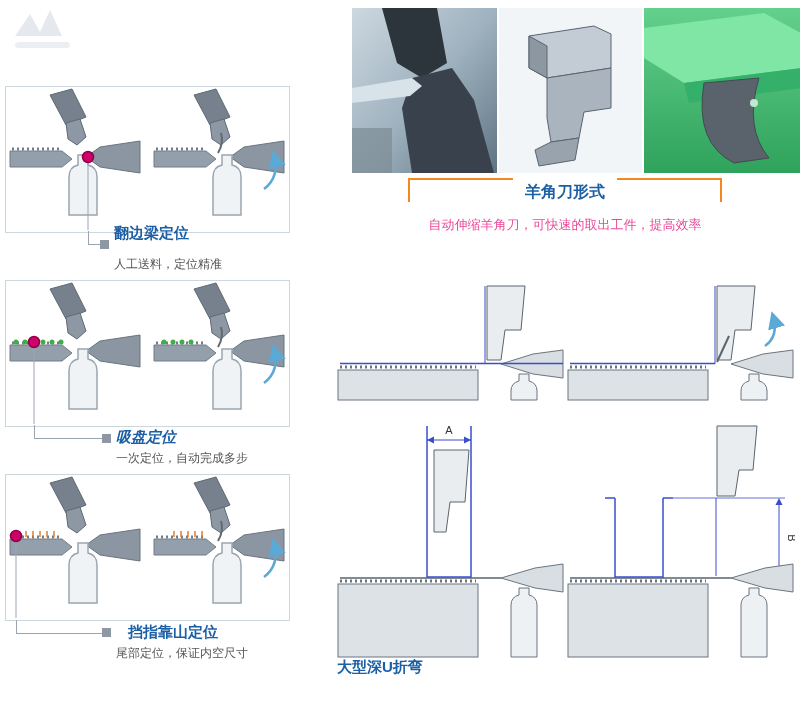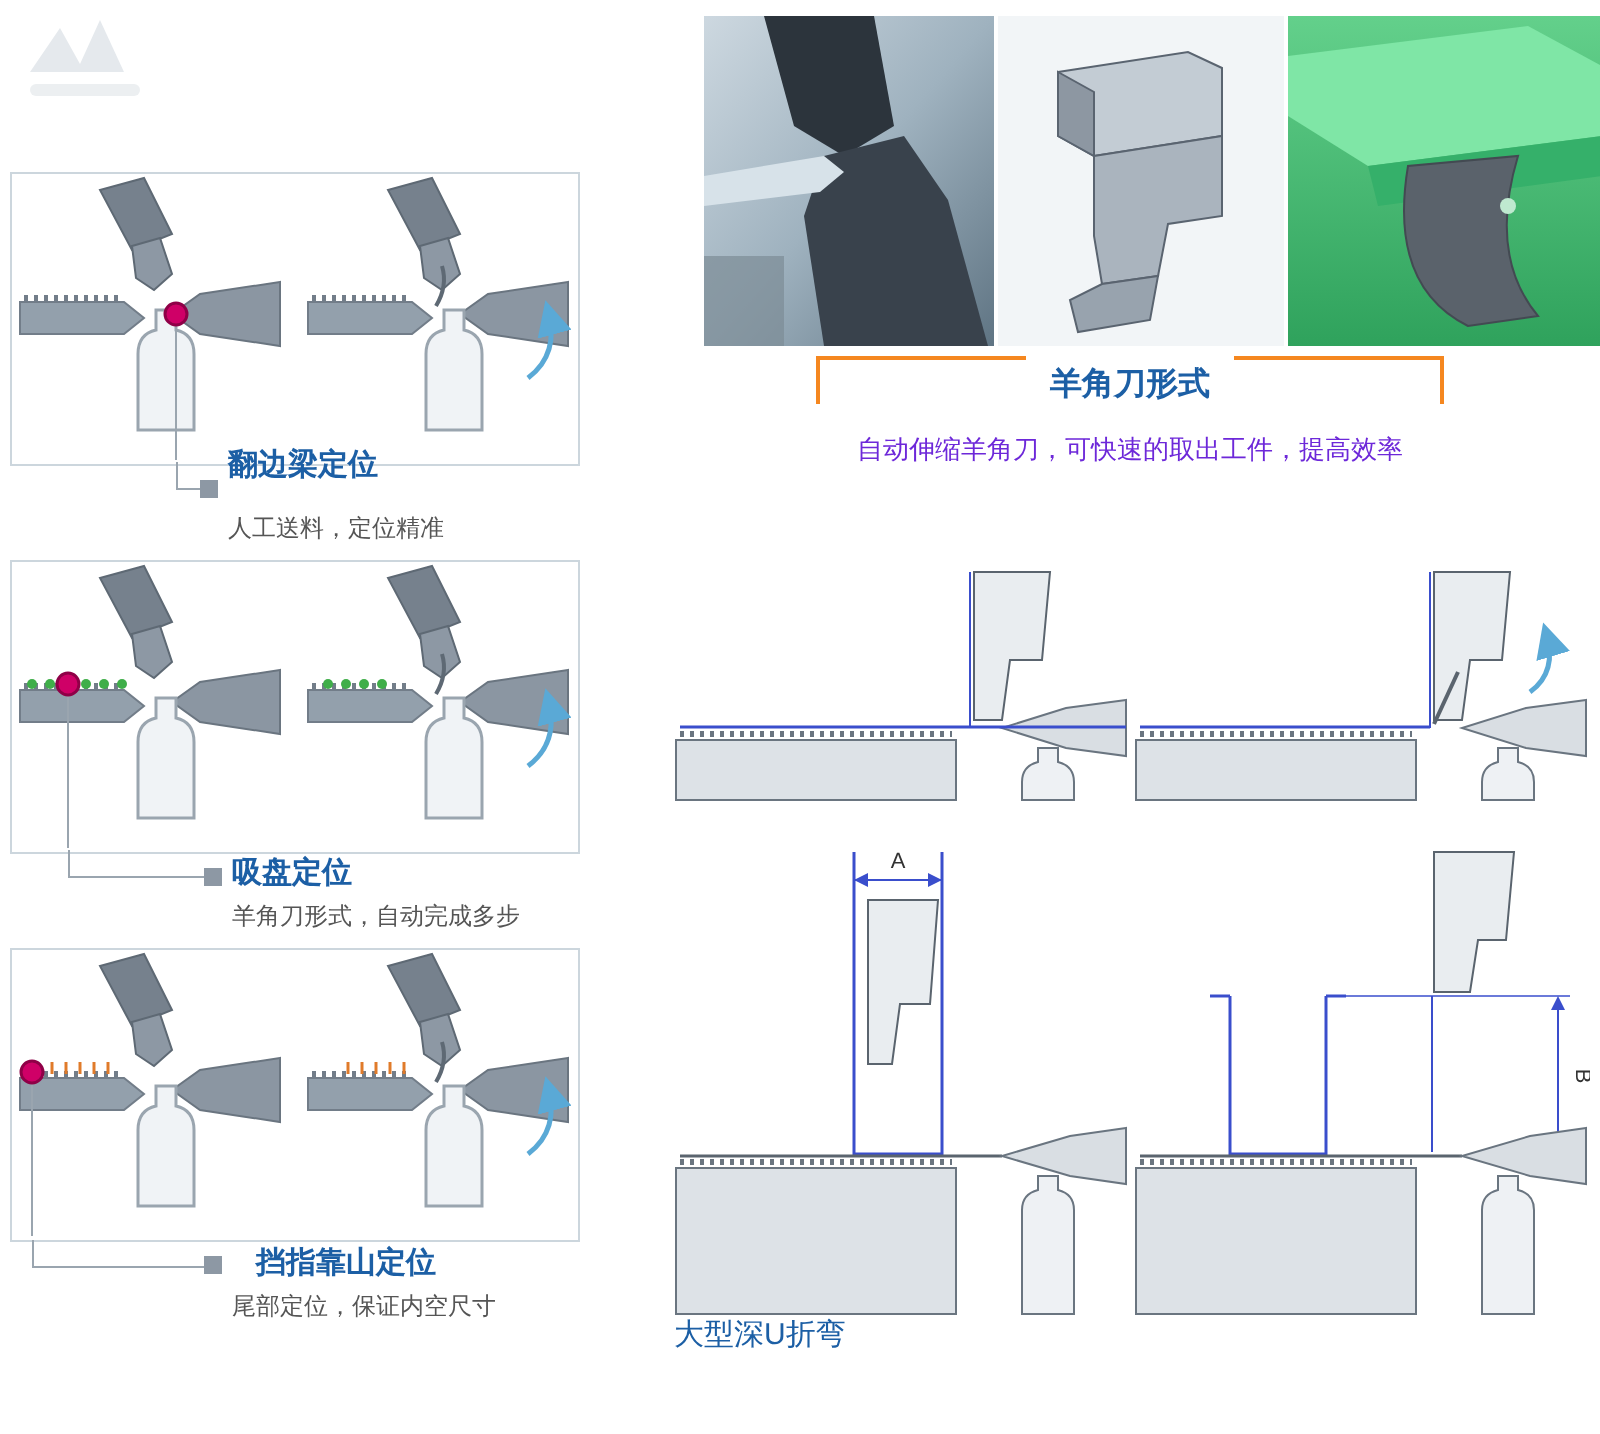--- a/index.html
+++ b/index.html
@@ -7,28 +7,28 @@
         font-family:"Liberation Sans",sans-serif;overflow:hidden;}
   .abs{position:absolute;}
   .gallery{position:absolute;left:352px;top:8px;display:flex;gap:2px;}
   .gallery svg{display:block;}
   .bracket{position:absolute;left:408px;top:178px;width:314px;display:flex;align-items:flex-start;}
   .bseg{flex:1;height:22px;border-top:2px solid #f5871f;}
   .bseg.left{border-left:2px solid #f5871f;}
   .bseg.right{border-right:2px solid #f5871f;}
   .bracket .btitle{margin:4px 12px 0 12px;font-size:16px;font-weight:bold;color:#1c5fa5;white-space:nowrap;}
   .tool-desc{position:absolute;left:408px;top:216px;width:314px;text-align:center;
-             font-size:13px;color:#6d28d9;}
+             font-size:13px;color:#ec4899;}
   .panel{position:absolute;left:5px;width:283px;height:145px;border:1px solid #ccd6dd;background:#fff;}
   .connector{position:absolute;border-left:1px solid #9aa5af;border-bottom:1px solid #9aa5af;}
   .bullet{position:absolute;width:9px;height:9px;background:#8d98a4;}
   .sec-title{position:absolute;font-size:15px;font-weight:bold;color:#1c5fa5;line-height:20px;}
   .sec-desc{position:absolute;font-size:12px;color:#555;line-height:16px;}
   .diagram{position:absolute;}
-  .du-title{position:absolute;left:337px;top:658px;font-size:15px;font-weight:normal;color:#1c5fa5;}
+  .du-title{position:absolute;left:337px;top:658px;font-size:15px;font-weight:bold;color:#1c5fa5;}
   .du-desc{position:absolute;left:337px;top:681px;font-size:12px;color:#555;}
 </style>
 </head>
 <body>
 
 <div class="page">
 
   <svg class="abs" style="left:10px;top:6px;" width="80" height="50" viewBox="0 0 80 50">
     <path d="M5,30 L20,8 L30,26 L40,4 L52,30 Z" fill="#dfe4e8" opacity="0.8"></path>
     <rect x="5" y="36" width="55" height="6" rx="3" fill="#e7ebee" opacity="0.8"></rect>
@@ -137,22 +137,22 @@
         <circle cx="185" cy="61" r="2.5" fill="#3fae49"></circle>
       </g>
       <line x1="28" y1="66" x2="28" y2="143" stroke="#9aa5af"></line>
       <circle cx="28" cy="61" r="5.5" fill="#cf0067" stroke="#8f0047" stroke-width="1.5"></circle>
       <path d="M212,66 q6,-10 3,-20" stroke="#5e6974" stroke-width="2" fill="none"></path>
       <path d="M258,102 q16,-12 10,-34" fill="none" stroke="#5aa9d6" stroke-width="2.5" marker-end="url(#aw2)"></path>
     </svg>
   </div>
   <div class="connector" style="left:34px;top:425px;width:68px;height:13px;"></div>
   <div class="bullet" style="left:102px;top:434px;"></div>
-  <div class="sec-title" style="left:116px;top:427px;">吸盘定位</div>
-  <div class="sec-desc" style="left:116px;top:450px;">羊角刀形式，自动完成多步</div>
+  <div class="sec-title" style="left:116px;top:427px;font-style:italic;">吸盘定位</div>
+  <div class="sec-desc" style="left:116px;top:450px;">一次定位，自动完成多步</div>
 
   <div class="panel" style="top:474px;">
     <svg width="281" height="143" viewBox="0 0 281 143">
       <defs>
         <marker id="aw3" markerWidth="7" markerHeight="7" refX="5" refY="3.5" orient="auto">
           <path d="M0,0L7,3.5L0,7z" fill="#5aa9d6"></path>
         </marker>
         <g id="st3">
           <polygon points="40,6 62,0 76,28 56,36" fill="#76818d" stroke="#5e6974"></polygon>
           <polygon points="56,34 70,30 76,48 67,56 58,50" fill="#8d98a4" stroke="#5e6974"></polygon>

